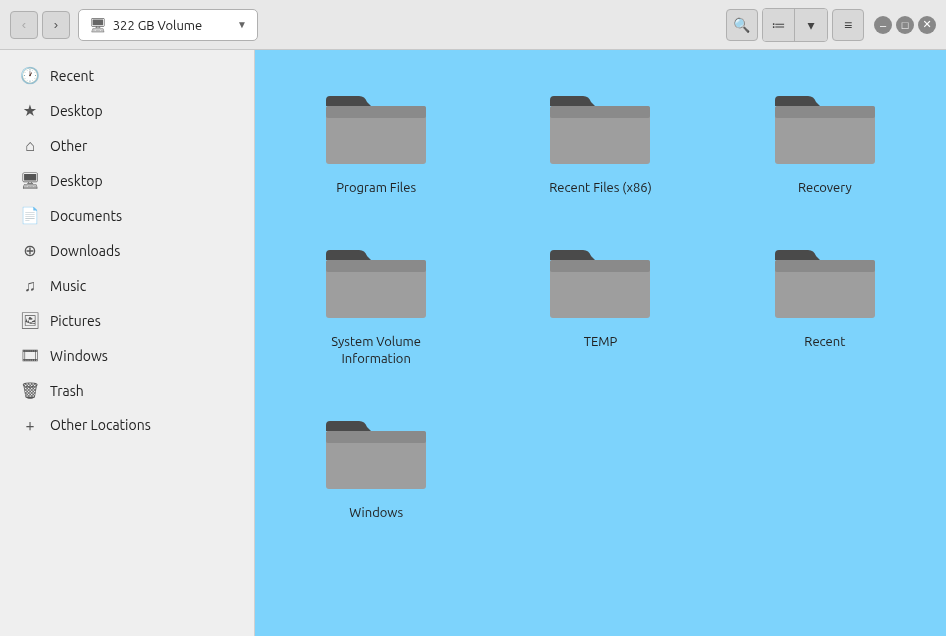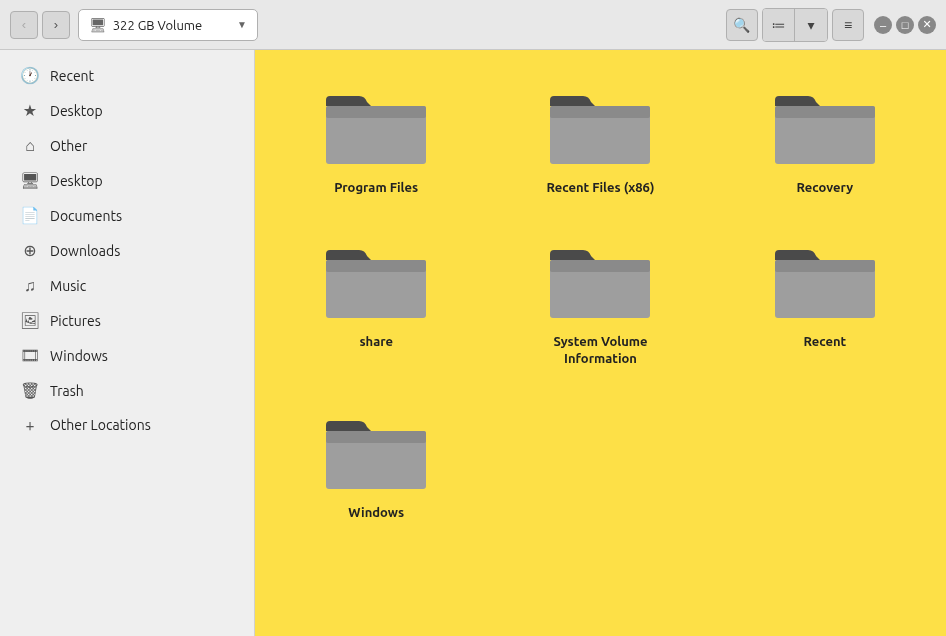--- a/index.html
+++ b/index.html
@@ -152,24 +152,23 @@
       font-size: 16px;
       color: #555;
       width: 20px;
       text-align: center;
     }
     .sidebar-label { font-size: 14px; }
 
     
     .file-area {
       flex: 1;
-      background: #fde047;
+      background: #7dd3fc;
       overflow-y: auto;
       padding: 20px 14px;
-      font-weight: bold;
     }
     .file-grid {
       display: grid;
       grid-template-columns: repeat(3, 1fr);
       gap: 20px 10px;
       max-width: 680px;
     }
     .file-item {
       display: flex;
       flex-direction: column;
@@ -308,36 +307,36 @@
               <rect x="5" y="28" width="100" height="12" rx="2" fill="#8a8a8a"></rect>
             </svg></div>
           <span class="file-label">Recovery</span>
         </div>
         <div class="file-item">
           <div><svg viewBox="0 0 110 90" width="110" height="90" class="folder-icon">
               <path d="M 5 28 L 5 22 Q 5 18 9 18 L 38 18 Q 44 18 46 24 L 50 28 Z" fill="#4a4a4a"></path>
               <rect x="5" y="28" width="100" height="58" rx="3" fill="#9e9e9e"></rect>
               <rect x="5" y="28" width="100" height="12" rx="2" fill="#8a8a8a"></rect>
             </svg></div>
-          <span class="file-label">share</span>
-        </div>
-        <div class="file-item">
-          <div><svg viewBox="0 0 110 90" width="110" height="90" class="folder-icon">
-              <path d="M 5 28 L 5 22 Q 5 18 9 18 L 38 18 Q 44 18 46 24 L 50 28 Z" fill="#4a4a4a"></path>
-              <rect x="5" y="28" width="100" height="58" rx="3" fill="#9e9e9e"></rect>
-              <rect x="5" y="28" width="100" height="12" rx="2" fill="#8a8a8a"></rect>
-            </svg></div>
           <span class="file-label">System Volume<br>Information</span>
         </div>
         <div class="file-item">
           <div><svg viewBox="0 0 110 90" width="110" height="90" class="folder-icon">
               <path d="M 5 28 L 5 22 Q 5 18 9 18 L 38 18 Q 44 18 46 24 L 50 28 Z" fill="#4a4a4a"></path>
               <rect x="5" y="28" width="100" height="58" rx="3" fill="#9e9e9e"></rect>
               <rect x="5" y="28" width="100" height="12" rx="2" fill="#8a8a8a"></rect>
             </svg></div>
+          <span class="file-label">TEMP</span>
+        </div>
+        <div class="file-item">
+          <div><svg viewBox="0 0 110 90" width="110" height="90" class="folder-icon">
+              <path d="M 5 28 L 5 22 Q 5 18 9 18 L 38 18 Q 44 18 46 24 L 50 28 Z" fill="#4a4a4a"></path>
+              <rect x="5" y="28" width="100" height="58" rx="3" fill="#9e9e9e"></rect>
+              <rect x="5" y="28" width="100" height="12" rx="2" fill="#8a8a8a"></rect>
+            </svg></div>
           <span class="file-label">Recent</span>
         </div>
         <div class="file-item">
           <div><svg viewBox="0 0 110 90" width="110" height="90" class="folder-icon">
               <path d="M 5 28 L 5 22 Q 5 18 9 18 L 38 18 Q 44 18 46 24 L 50 28 Z" fill="#4a4a4a"></path>
               <rect x="5" y="28" width="100" height="58" rx="3" fill="#9e9e9e"></rect>
               <rect x="5" y="28" width="100" height="12" rx="2" fill="#8a8a8a"></rect>
             </svg></div>
           <span class="file-label">Windows</span>
         </div>

